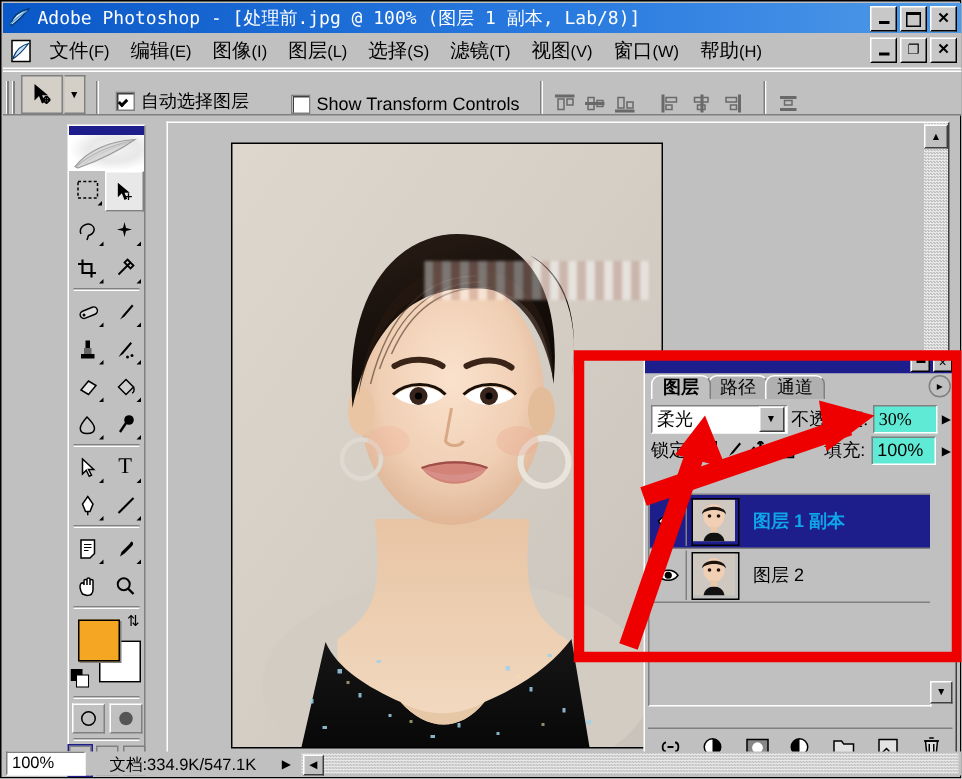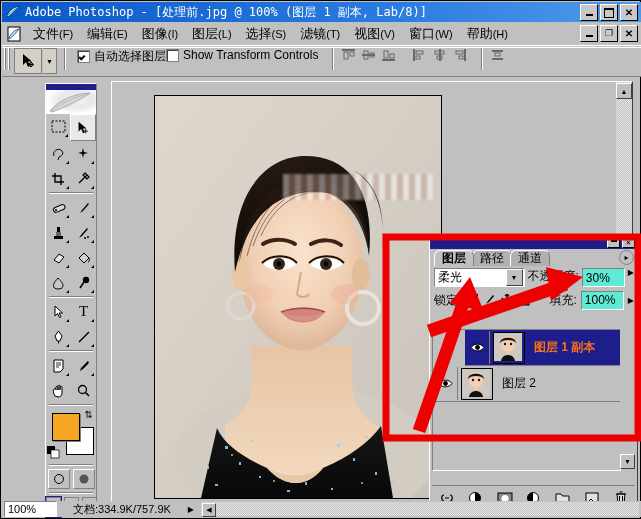--- a/index.html
+++ b/index.html
@@ -39,21 +39,21 @@
   .menu-item .key{font-size:11px;}
   .mbtns{position:absolute;right:3px;top:3px;display:flex;gap:2px;}
 
   
   .menu-sep{position:absolute;left:1px;top:44px;width:639px;height:2px;background:#c0c0c0;border-top:1px solid #fff;}
 
   
   .optionsbar{
     position:absolute;left:1px;top:46px;width:639px;height:28px;background:#c0c0c0;
     border-top:1px solid #fff;border-bottom:1px solid #808080;
-    display:flex;align-items:flex-start;
+    display:flex;align-items:flex-end;
   }
   .grip{width:7px;height:22px;margin-left:2px;margin-right:3px;flex:none;
     background:repeating-linear-gradient(90deg,#fff 0 1px,#808080 1px 2px,transparent 2px 4px);}
   .tool-preview{
     width:26px;height:24px;background:#d4d0c8;margin-right:1px;
     border:1px solid #808080;display:flex;align-items:center;justify-content:center;position:relative;
   }
   .tool-drop{width:13px;height:24px;background:#d4d0c8;border:1px solid #808080;border-left:none;
     display:flex;align-items:center;justify-content:center;font-size:7px;}
   .optsep{width:1px;height:22px;background:#808080;border-right:1px solid #fff;margin:0 7px;}
@@ -112,37 +112,37 @@
   .lp-title{height:14px;background:#1d1d8c;display:flex;align-items:center;justify-content:flex-end;padding-right:2px;gap:2px;}
   .lp-tb{width:11px;height:10px;background:#c0c0c0;border-top:1px solid #fff;border-left:1px solid #fff;
     border-right:1px solid #000;border-bottom:1px solid #000;display:flex;align-items:center;justify-content:center;font-size:7px;line-height:1;}
   .lp-tabs{height:17px;display:flex;align-items:flex-end;padding-left:4px;position:relative;background:#c0c0c0;}
   .lp-tab{height:15px;padding:0 7px 0 7px;display:flex;align-items:center;font-size:12px;
     background:#b0b0b0;border-top:1px solid #fff;border-left:1px solid #fff;border-right:1px solid #808080;
     border-radius:6px 6px 0 0;margin-right:-2px;}
   .lp-tab.active{background:#c0c0c0;font-weight:bold;z-index:2;}
   .lp-menu{position:absolute;right:3px;bottom:1px;width:13px;height:13px;border-radius:50%;
     border:1px solid #808080;display:flex;align-items:center;justify-content:center;font-size:8px;}
-  .lp-row1{height:22px;display:flex;padding:2px 3px 0 4px;gap:3px;}
+  .lp-row1{height:22px;display:flex;align-items:center;padding:2px 3px 0 4px;gap:3px;font-family:Liberation Serif, serif;}
   .combo{width:108px;height:17px;background:#fff;border-top:1px solid #808080;border-left:1px solid #808080;
     border-right:1px solid #fff;border-bottom:1px solid #fff;display:flex;align-items:center;}
   .combo .val{flex:1;padding-left:3px;font-size:12px;}
   .combo .arw{width:15px;height:15px;margin:1px;background:#c0c0c0;border-top:1px solid #fff;border-left:1px solid #fff;
     border-right:1px solid #404040;border-bottom:1px solid #404040;display:flex;align-items:center;justify-content:center;font-size:7px;}
   .lbl{font-size:12px;white-space:nowrap;}
   .numfield{height:17px;background:#5eead4;border-top:1px solid #808080;border-left:1px solid #808080;
     border-right:1px solid #fff;border-bottom:1px solid #fff;display:flex;align-items:center;}
   .numfield .val{width:38px;padding-left:3px;font-size:12px;}
   .lp-row2{height:20px;display:flex;align-items:center;padding:0 3px 0 4px;gap:4px;}
   .lockicn{width:14px;height:14px;display:flex;align-items:center;justify-content:center;font-size:11px;}
   .layerlist{position:absolute;left:2px;top:94px;width:187px;height:140px;background:#c0c0c0;
     border-top:1px solid #808080;border-left:1px solid #808080;border-right:1px solid #fff;border-bottom:1px solid #fff;
     overflow:hidden;}
   .layer{height:35px;display:flex;align-items:center;border-bottom:1px solid #808080;}
-  .layer.sel{background:#1d1d8c;color:#f97316;margin-left:32px;}
+  .layer.sel{background:#1d1d8c;color:#0ea5e9;}
   .eye{width:24px;height:33px;display:flex;align-items:center;justify-content:center;border-right:1px solid #808080;font-size:12px;}
   .thumb{width:30px;height:30px;margin-left:3px;border:1px solid #000;overflow:hidden;position:relative;flex:none;}
   .lname{margin-left:9px;font-size:12px;}
   .layer.sel .lname{font-weight:bold;}
   .lp-scroll{position:absolute;right:2px;top:94px;width:15px;height:140px;background:#c0c0c0;}
   .lp-bottom{position:absolute;left:2px;right:2px;bottom:2px;height:20px;display:flex;align-items:center;
     justify-content:space-around;border-top:1px solid #808080;padding-top:2px;}
   .lbicon{width:17px;height:16px;display:flex;align-items:center;justify-content:center;font-size:12px;}
 
   
@@ -222,21 +222,21 @@
         <path d="M4 2 L4 13 L7 10 L9 15 L11 14 L9 9.5 L13 9.5 Z" fill="#000"></path>
         <path d="M12 10 l0 5 M9.5 12.5 l5 0 M12 10 l-1.6 1.6 M12 10 l1.6 1.6 M12 15 l-1.6 -1.6 M12 15 l1.6 -1.6 M9.5 12.5 l1.6 -1.6 M9.5 12.5 l1.6 1.6 M14.5 12.5 l-1.6 -1.6 M14.5 12.5 l-1.6 1.6" stroke="#000" stroke-width="1" fill="none"></path>
       </svg>
     </div>
     <div class="tool-drop">▼</div>
     <div class="optsep"></div>
     <label class="chk" style="margin-left:4px">
       <span class="chkbox on"></span>
       <span>自动选择图层</span>
     </label>
-    <label class="chk" style="margin-left:0">
+    <label class="chk" style="margin-left:28px">
       <span class="chkbox"></span>
       <span>Show Transform Controls</span>
     </label>
     <div class="optsep" style="margin-left:14px"></div>
     <div class="align-icons">
       <span class="al"><svg width="15" height="14" viewBox="0 0 15 14">
             <rect x="1" y="1" width="13" height="2" fill="#000"></rect>
             <rect x="3" y="4" width="4" height="7" fill="none" stroke="#000"></rect>
             <rect x="9" y="4" width="4" height="4" fill="none" stroke="#000"></rect>
           </svg></span>
@@ -763,21 +763,21 @@
             <path d="M1 3 H11 M4.5 1 H7.5 M4.5 5 V11 M7.5 5 V11" stroke="#000"></path>
           </svg>
         </span>
     </div>
   </div>
 
   <div class="statusbar">
     <div class="zoombox">
       <span>100%</span>
     </div>
-    <span class="docinfo">文档:334.9K/757.9K</span>
+    <span class="docinfo">文档:334.9K/547.1K</span>
     <span class="sb-arrow">▶</span>
     <div class="sb-track">
       <div class="sb-thumbbtn">◀</div>
     </div>
   </div>
 
   <svg class="anno" viewBox="0 0 641 519">
     <g fill="none" stroke="#ee0000" stroke-width="7">
       <path d="M385 236 L637 236 L637 437 L385 437 Z"></path>
     </g>

